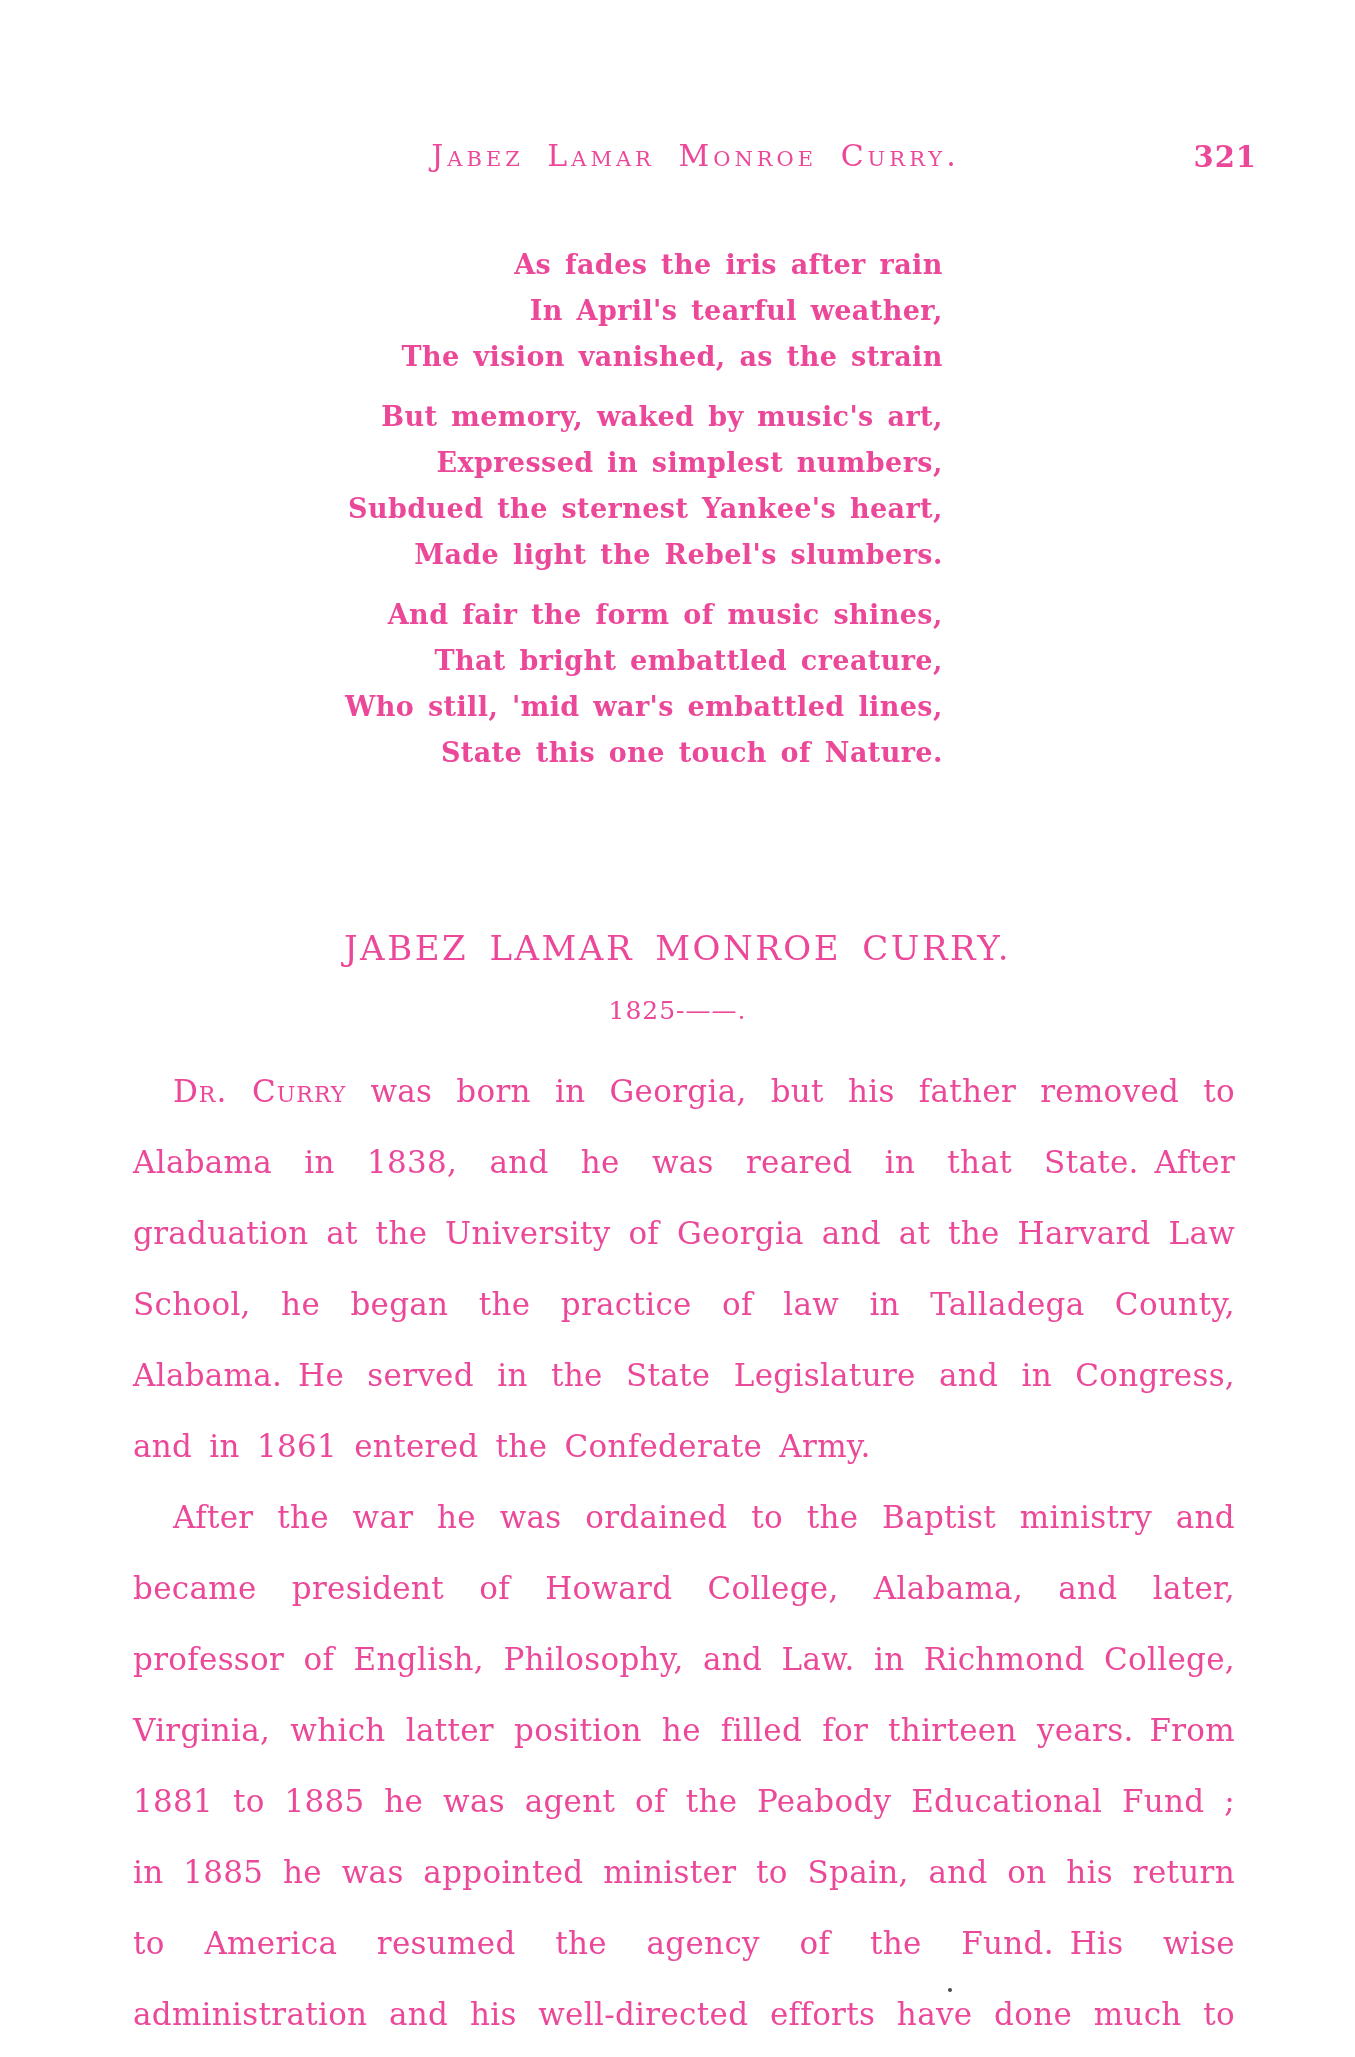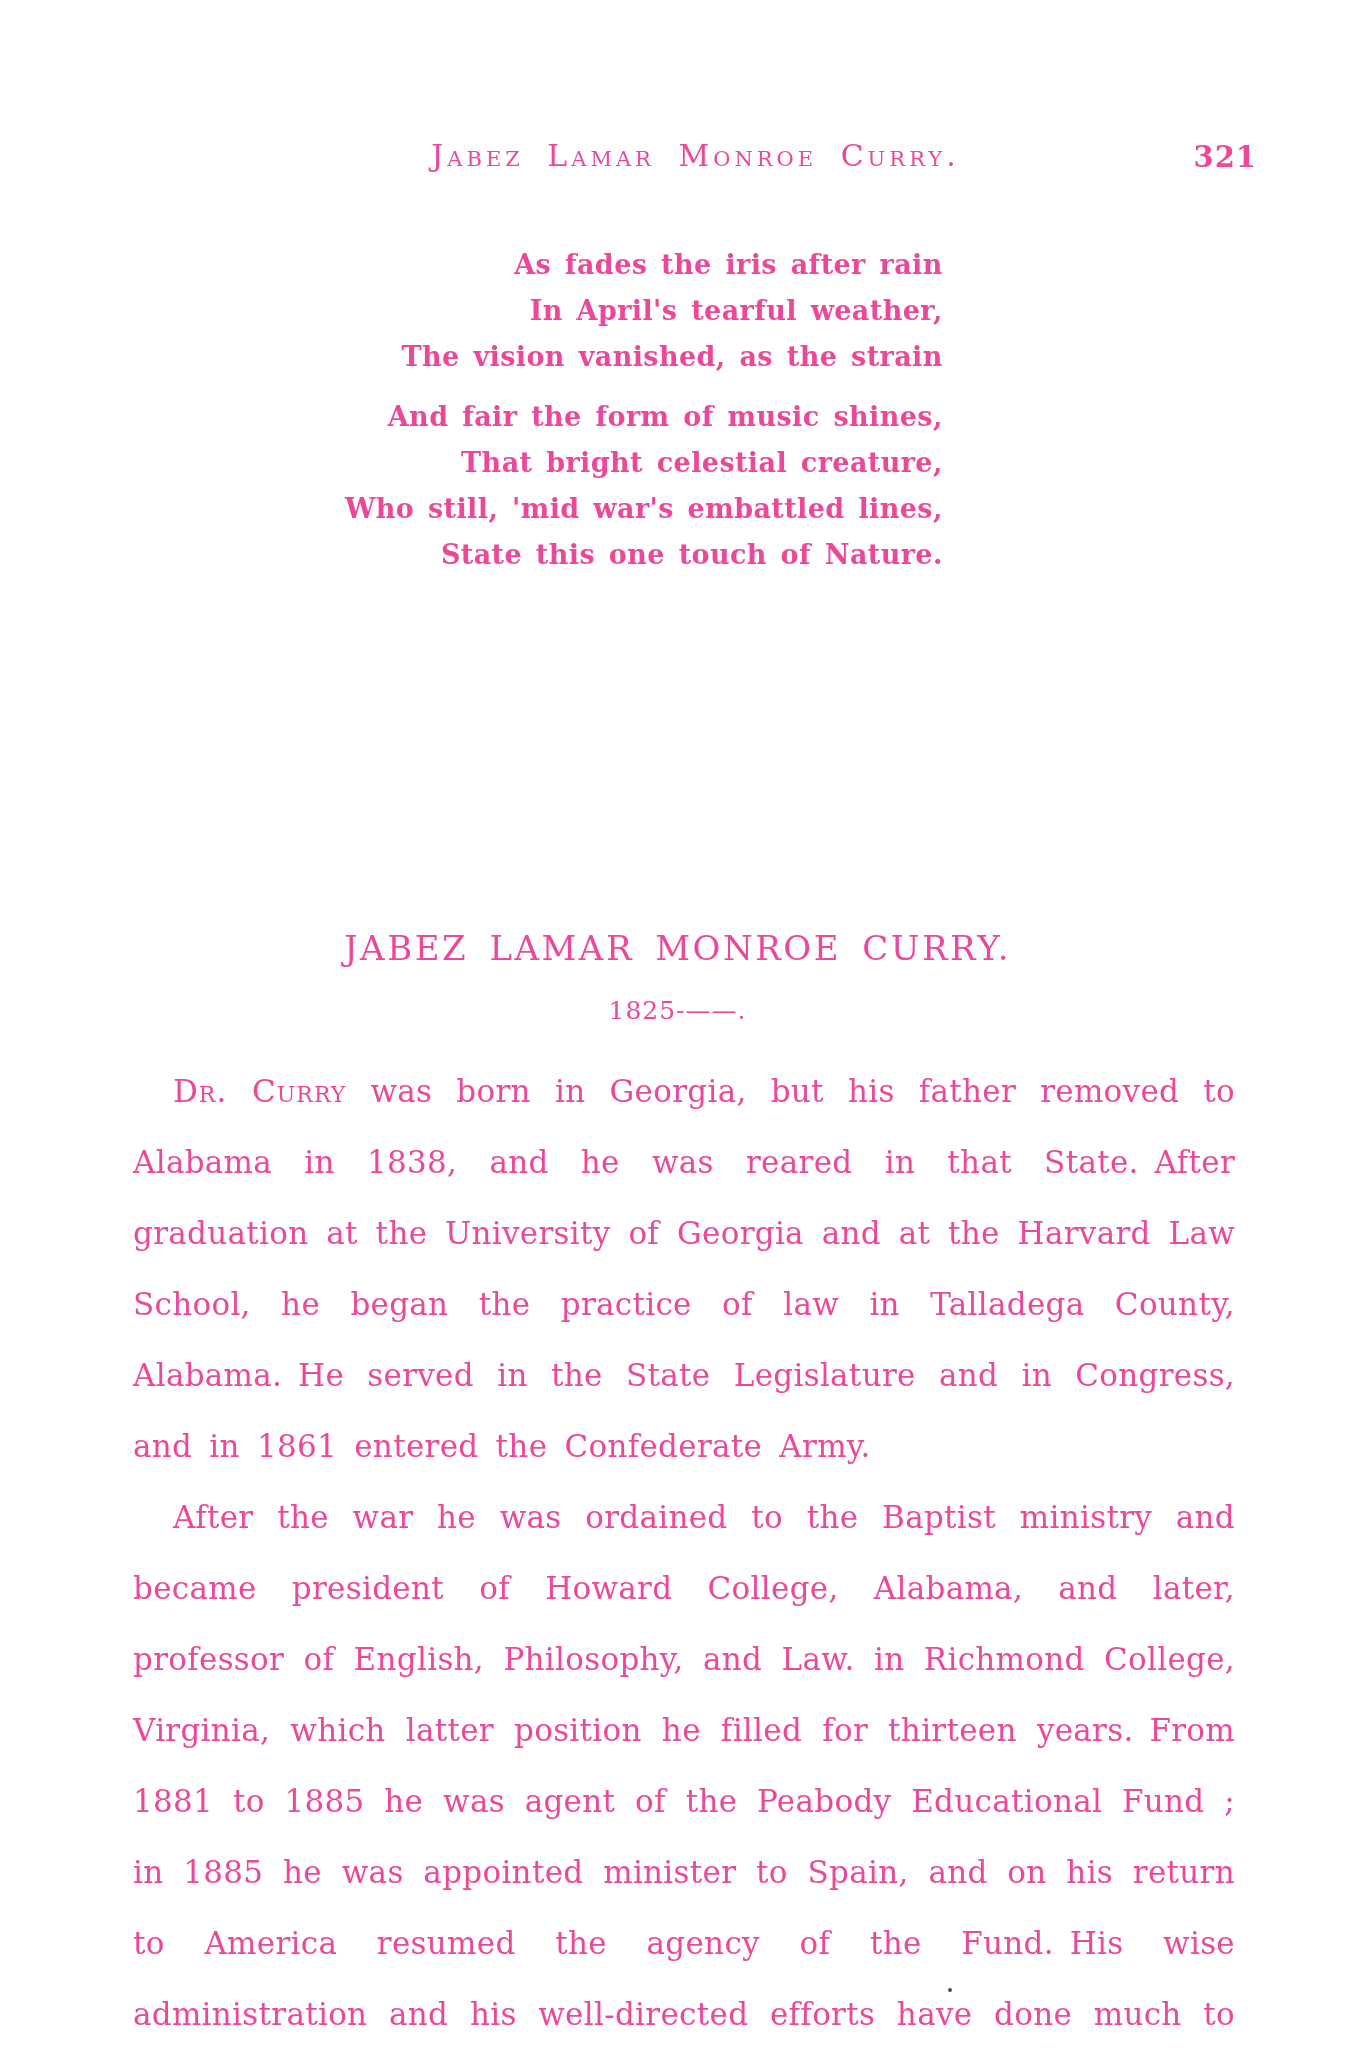--- a/index.html
+++ b/index.html
@@ -133,22 +133,28 @@
     <div class="page-number">321</div>
   </div>
 
   <div class="poem">
     <div class="stanza">
       <div class="poem-line">As fades the iris after rain</div>
       <div class="poem-line indent">In April's tearful weather,</div>
       <div class="poem-line">The vision vanished, as the strain</div>
     </div>
     <div class="stanza">
+      <div class="poem-line">But memory, waked by music's art,</div>
+      <div class="poem-line indent">Expressed in simplest numbers,</div>
+      <div class="poem-line">Subdued the sternest Yankee's heart,</div>
+      <div class="poem-line indent">Made light the Rebel's slumbers.</div>
+    </div>
+    <div class="stanza">
       <div class="poem-line">And fair the form of music shines,</div>
-      <div class="poem-line indent">That bright celestial creature,</div>
+      <div class="poem-line indent">That bright embattled creature,</div>
       <div class="poem-line">Who still, 'mid war's embattled lines,</div>
       <div class="poem-line indent">State this one touch of Nature.</div>
     </div>
   </div>
 
   <div class="section-title">JABEZ LAMAR MONROE CURRY.</div>
 
   <div class="section-date">1825-——.</div>
 
   <div class="body-text">

